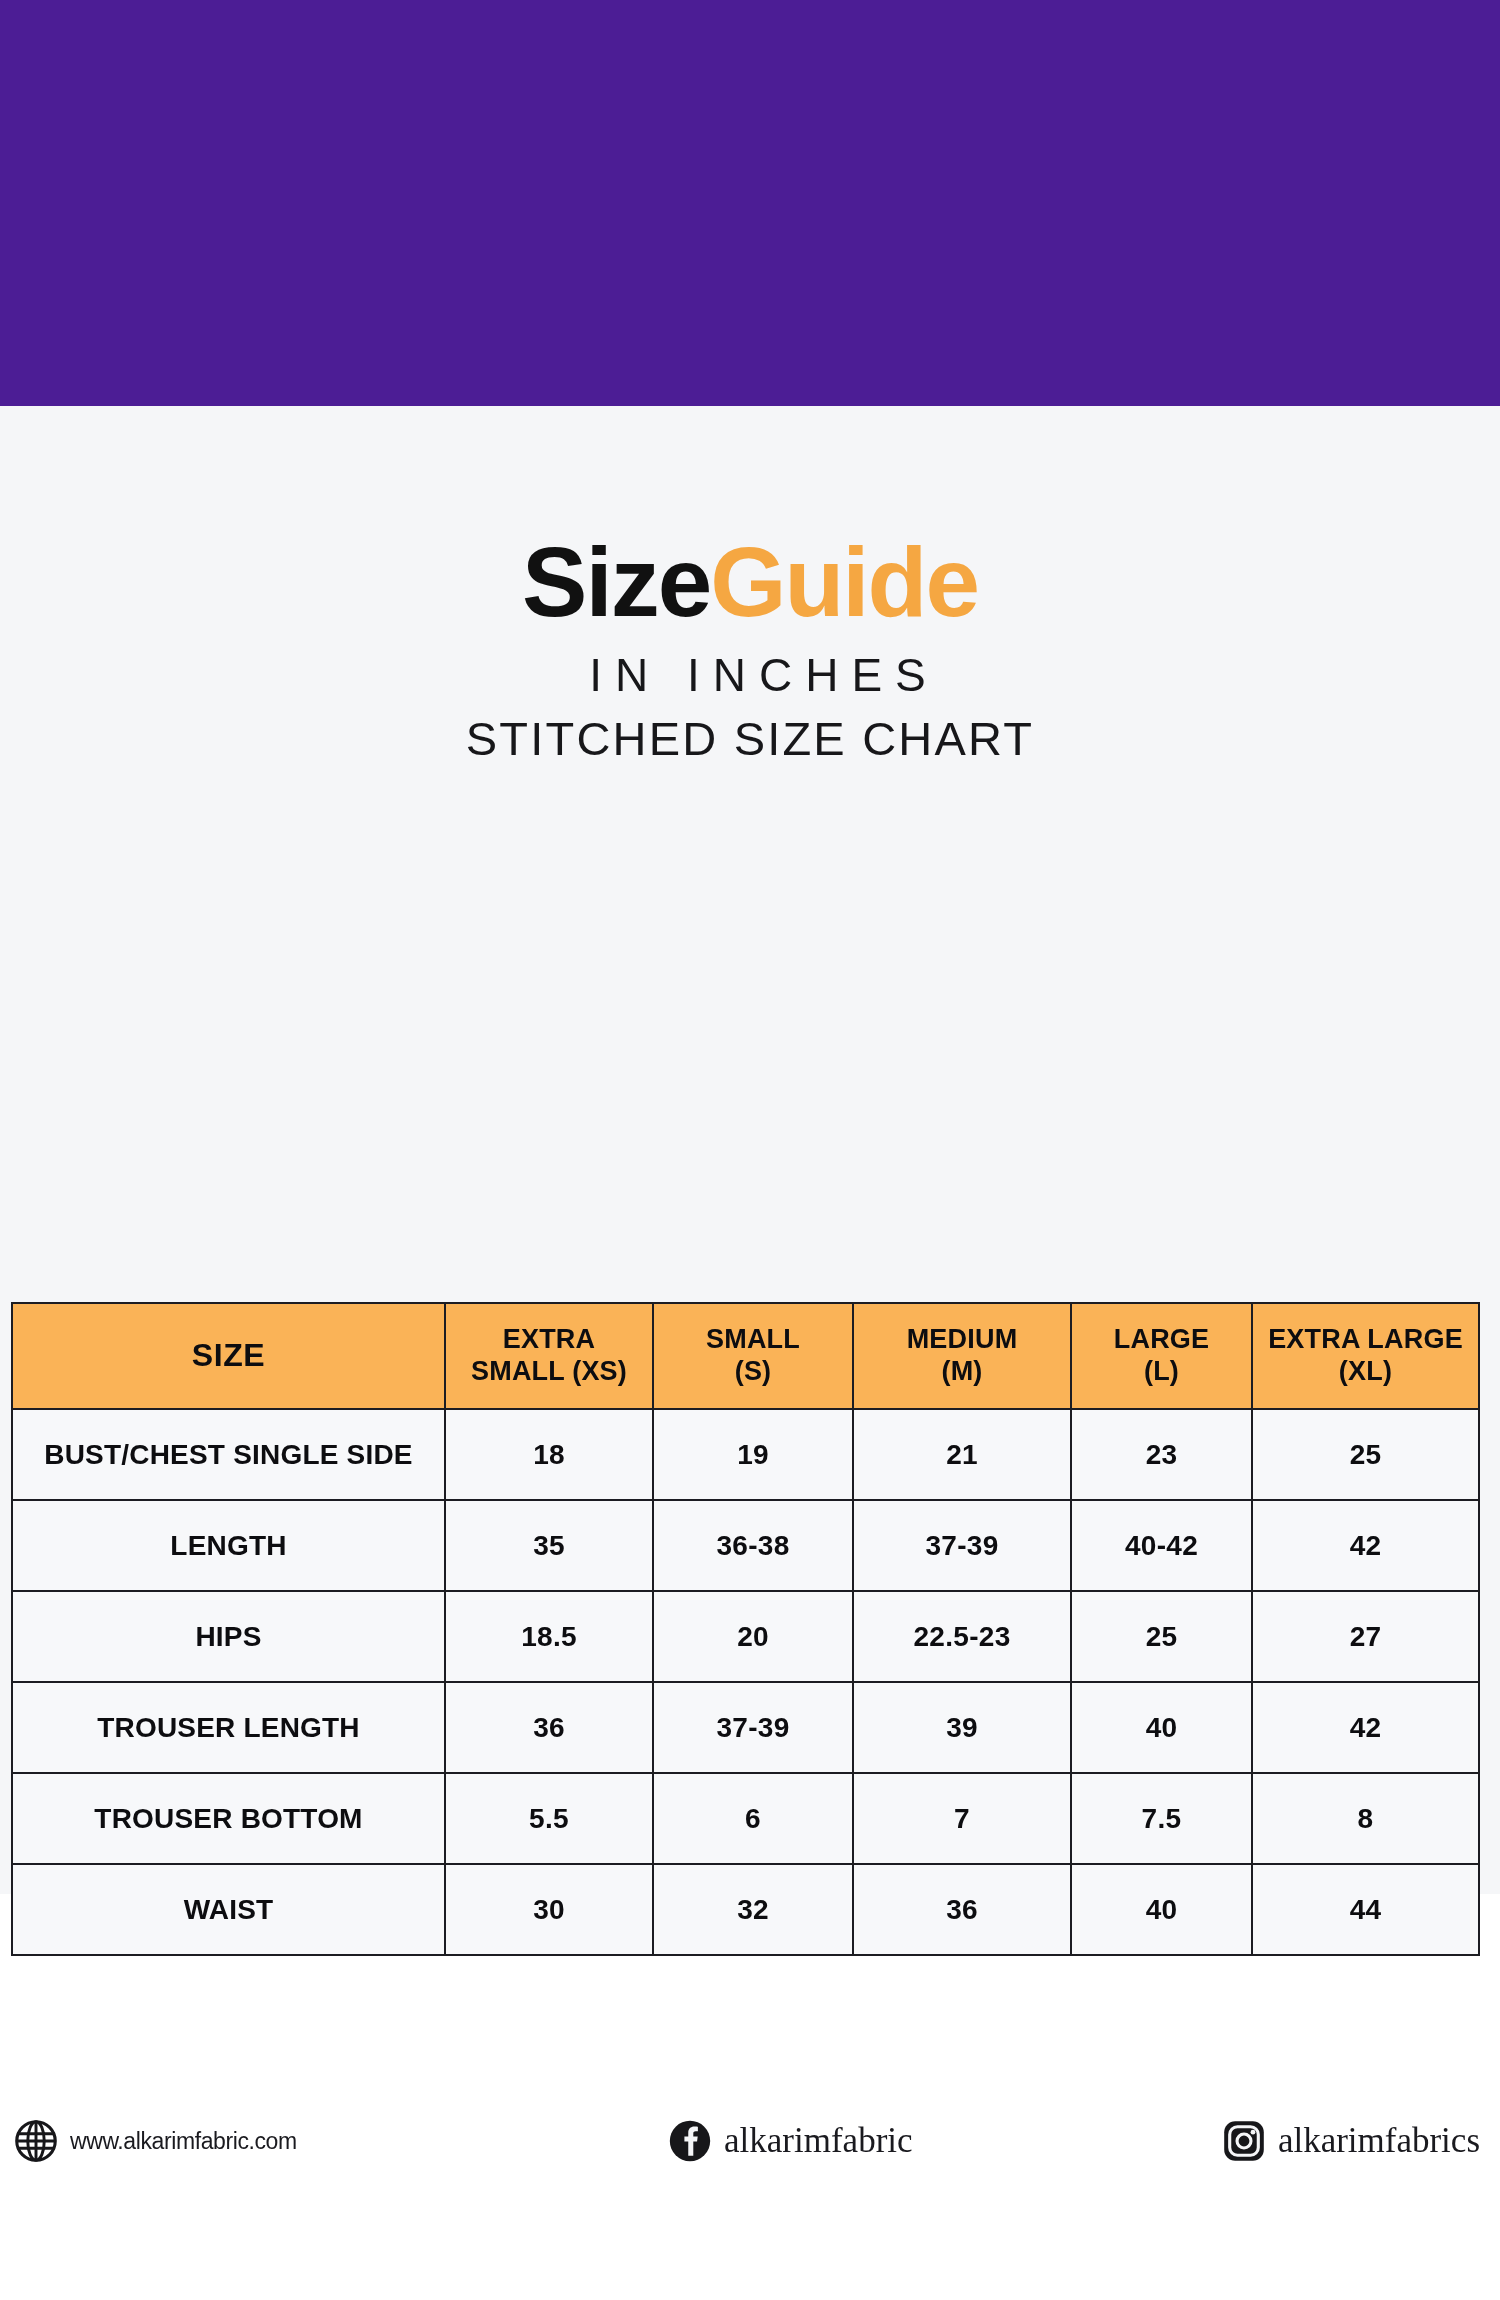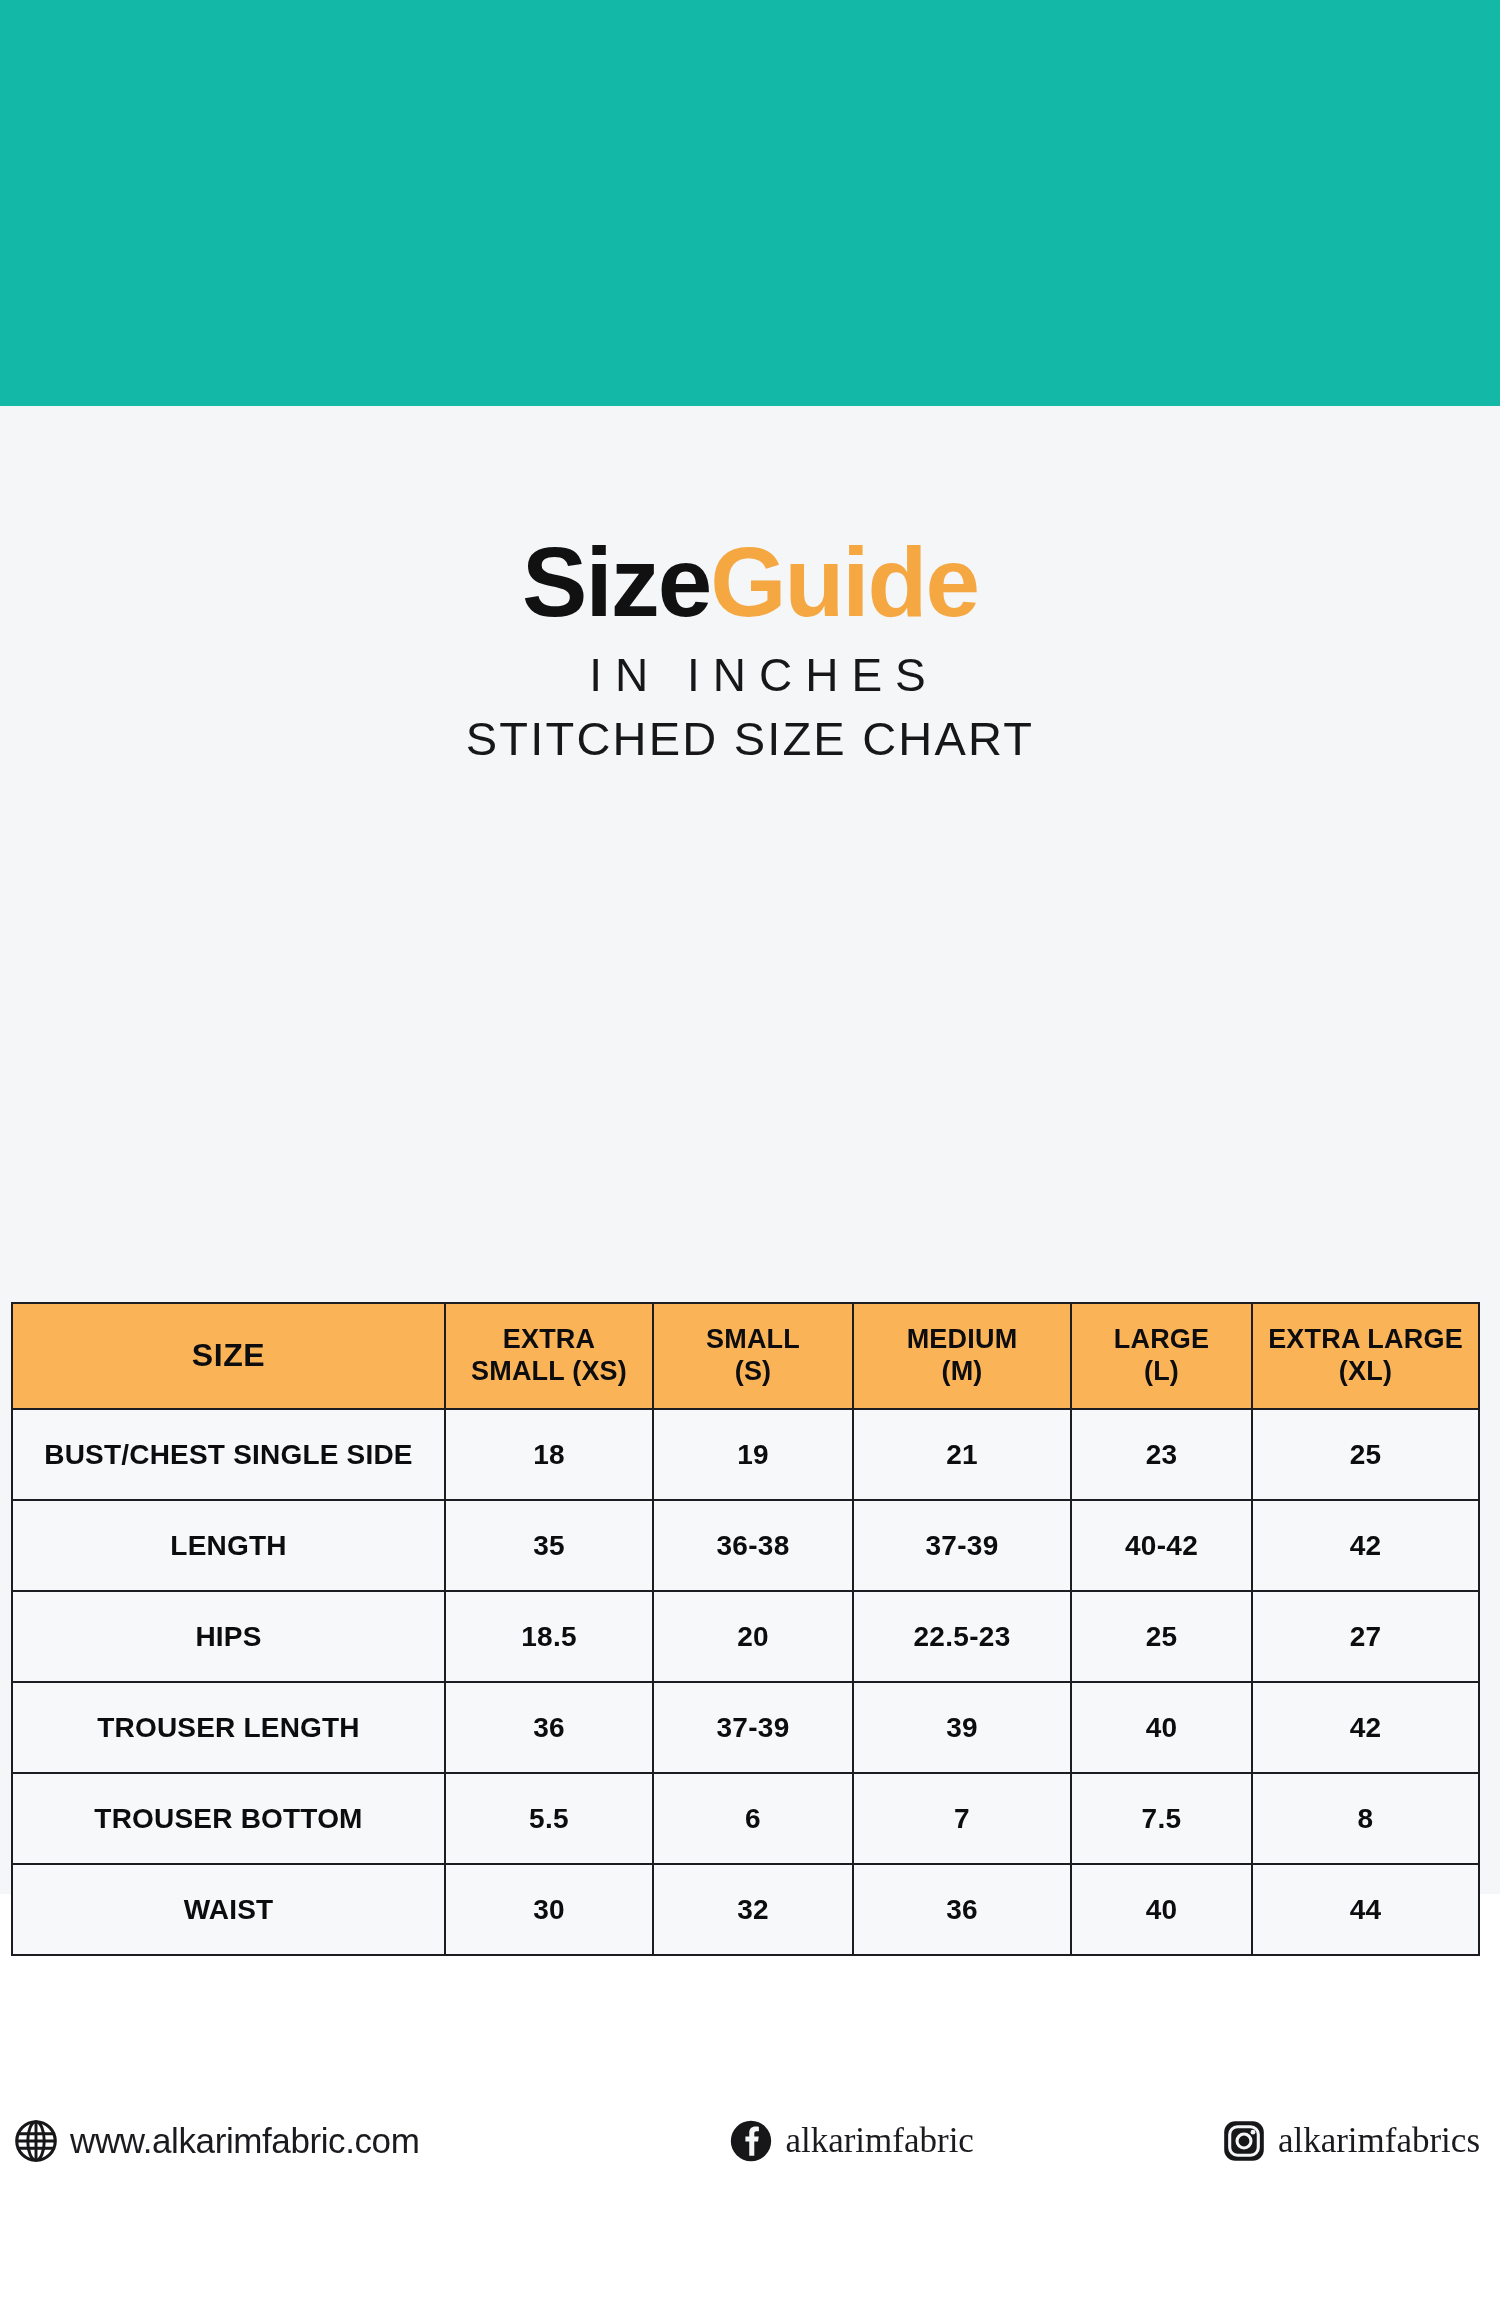--- a/index.html
+++ b/index.html
@@ -9,21 +9,21 @@
     height: 2300px;
     background: #ffffff;
     font-family: "Liberation Sans", sans-serif;
     overflow: hidden;
   }
 
   #page {
     position: relative;
     width: 1500px;
     height: 1709px;
-    background: #14b8a6;
+    background: #4c1d95;
   }
 
   
   #card {
     position: absolute;
     left: 0;
     top: 406px;
     width: 1500px;
     height: 1488px;
     background: #f5f6f8;
@@ -151,21 +151,21 @@
   .footer-item.right  { margin-right: 6px; }
 
   .footer-icon {
     width: 44px;
     height: 44px;
     flex: 0 0 auto;
     display: block;
   }
 
   .footer-text {
-    font-size: 35px;
+    font-size: 23px;
     color: #1a1a1f;
     white-space: nowrap;
   }
   .footer-text.sans  { font-family: "Liberation Sans", sans-serif; letter-spacing: -0.4px; }
   .footer-text.serif { font-family: "Liberation Serif", serif; font-size: 35px; letter-spacing: 0px; }
 </style>
 </head>
 <body>
 
 <div id="page">

